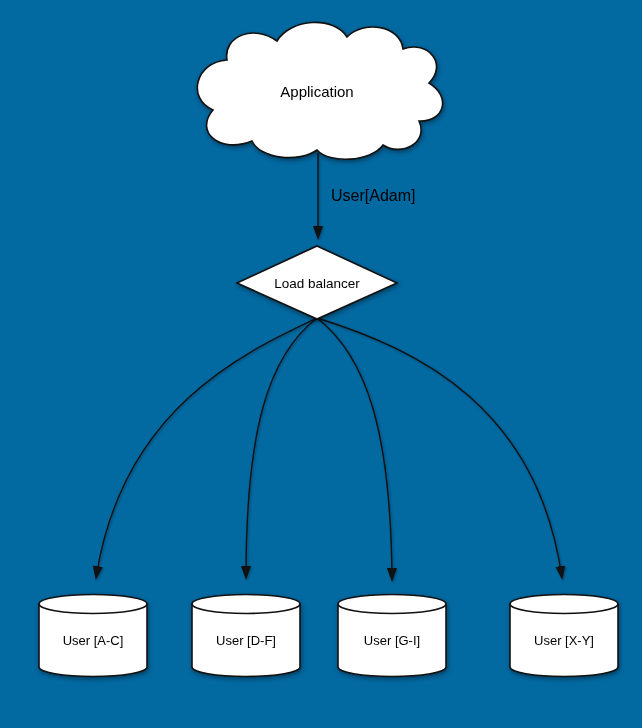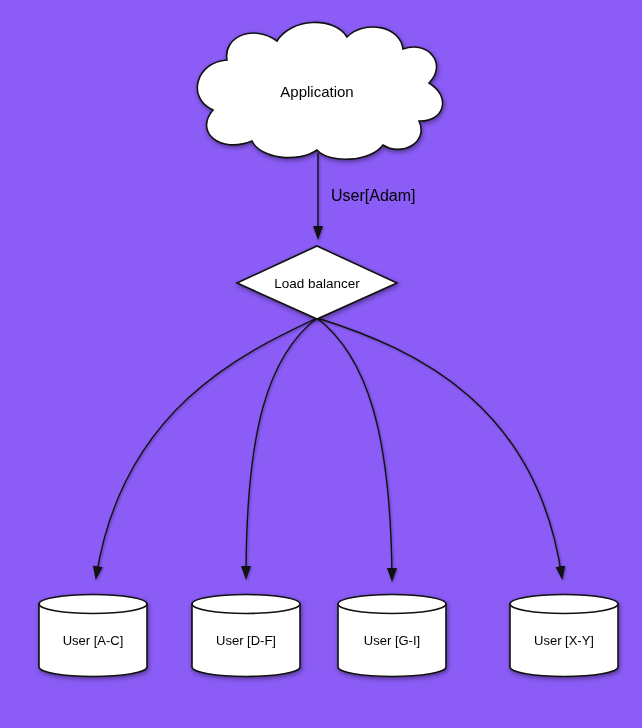--- a/index.html
+++ b/index.html
@@ -5,21 +5,21 @@
   html, body {
     margin: 0;
     padding: 0;
     background: #ffffff;
     font-family: "Liberation Sans", sans-serif;
   }
   .canvas {
     position: relative;
     width: 642px;
     height: 728px;
-    background: #8b5cf6;
+    background: #0369a1;
     overflow: hidden;
   }
   svg { display: block; }
   .shape {
     filter: drop-shadow(1.5px 2.5px 2px rgba(0,0,0,0.40));
   }
   .edge {
     filter: drop-shadow(1px 1.5px 1px rgba(0,0,0,0.35));
     fill: none;
     stroke: #111111;

